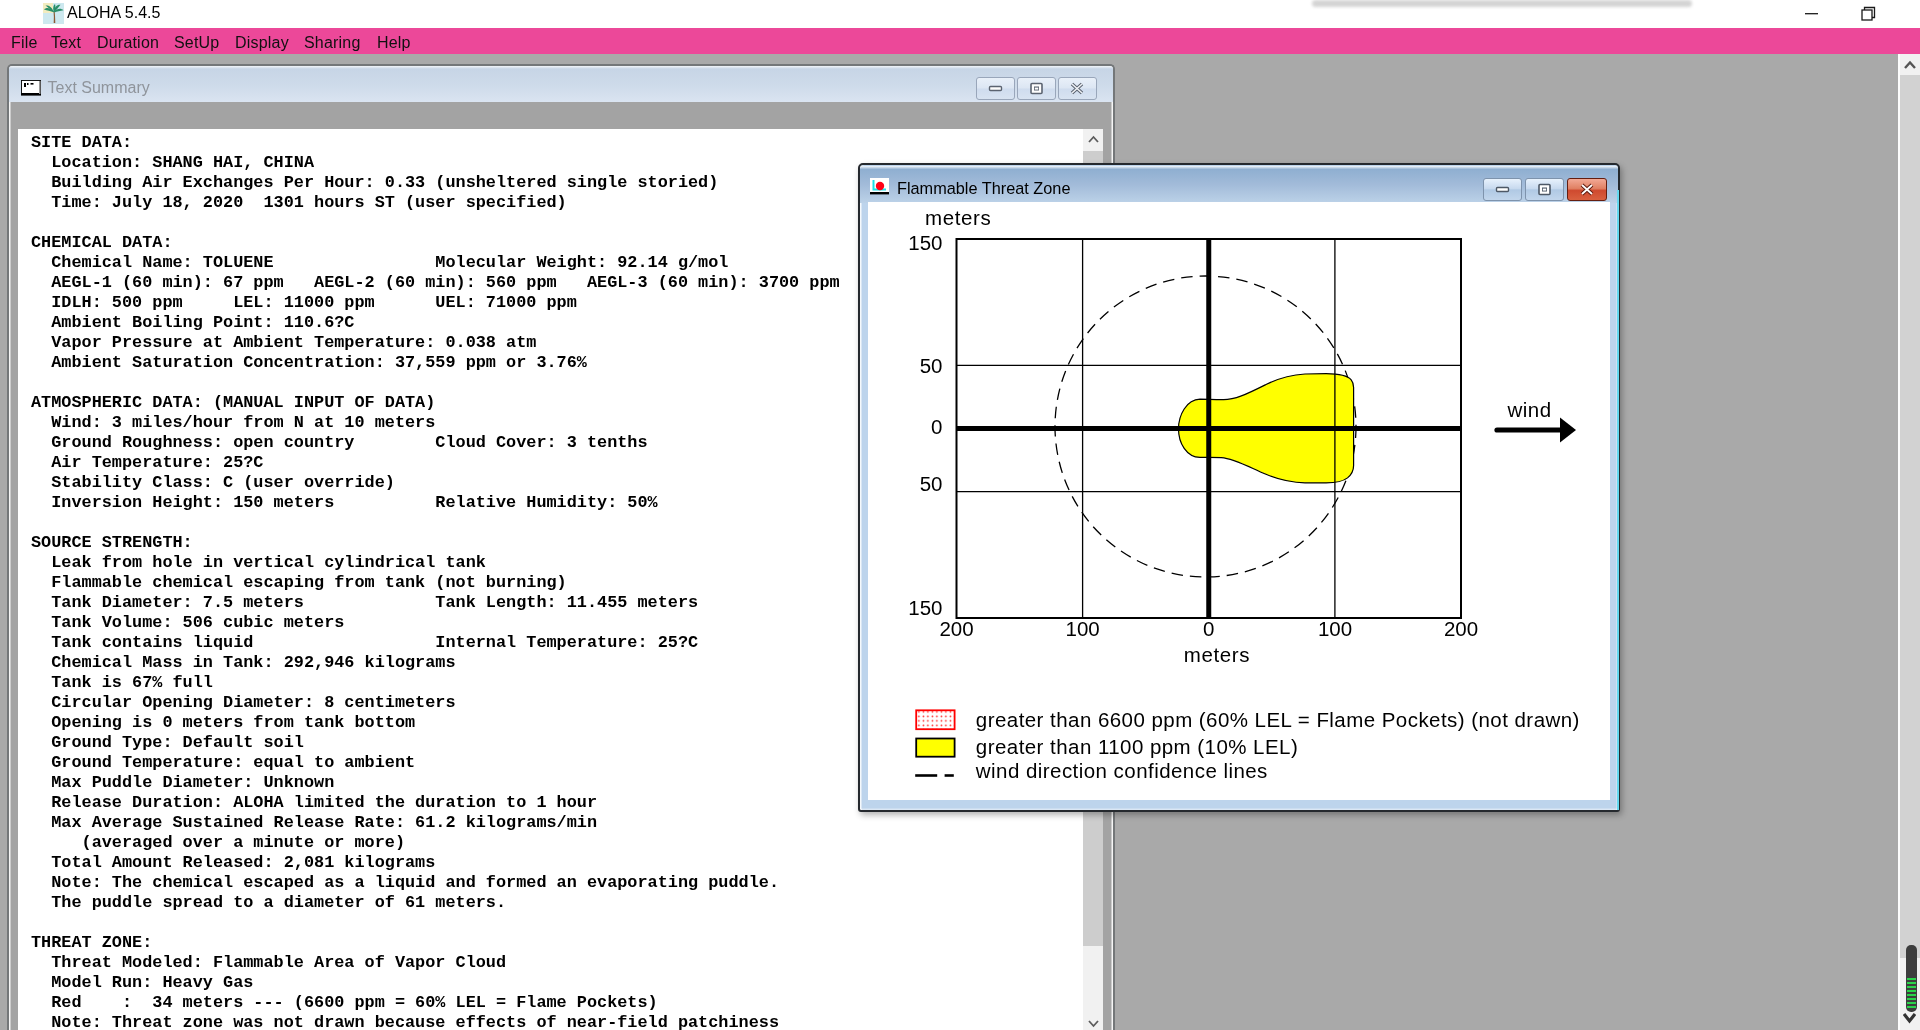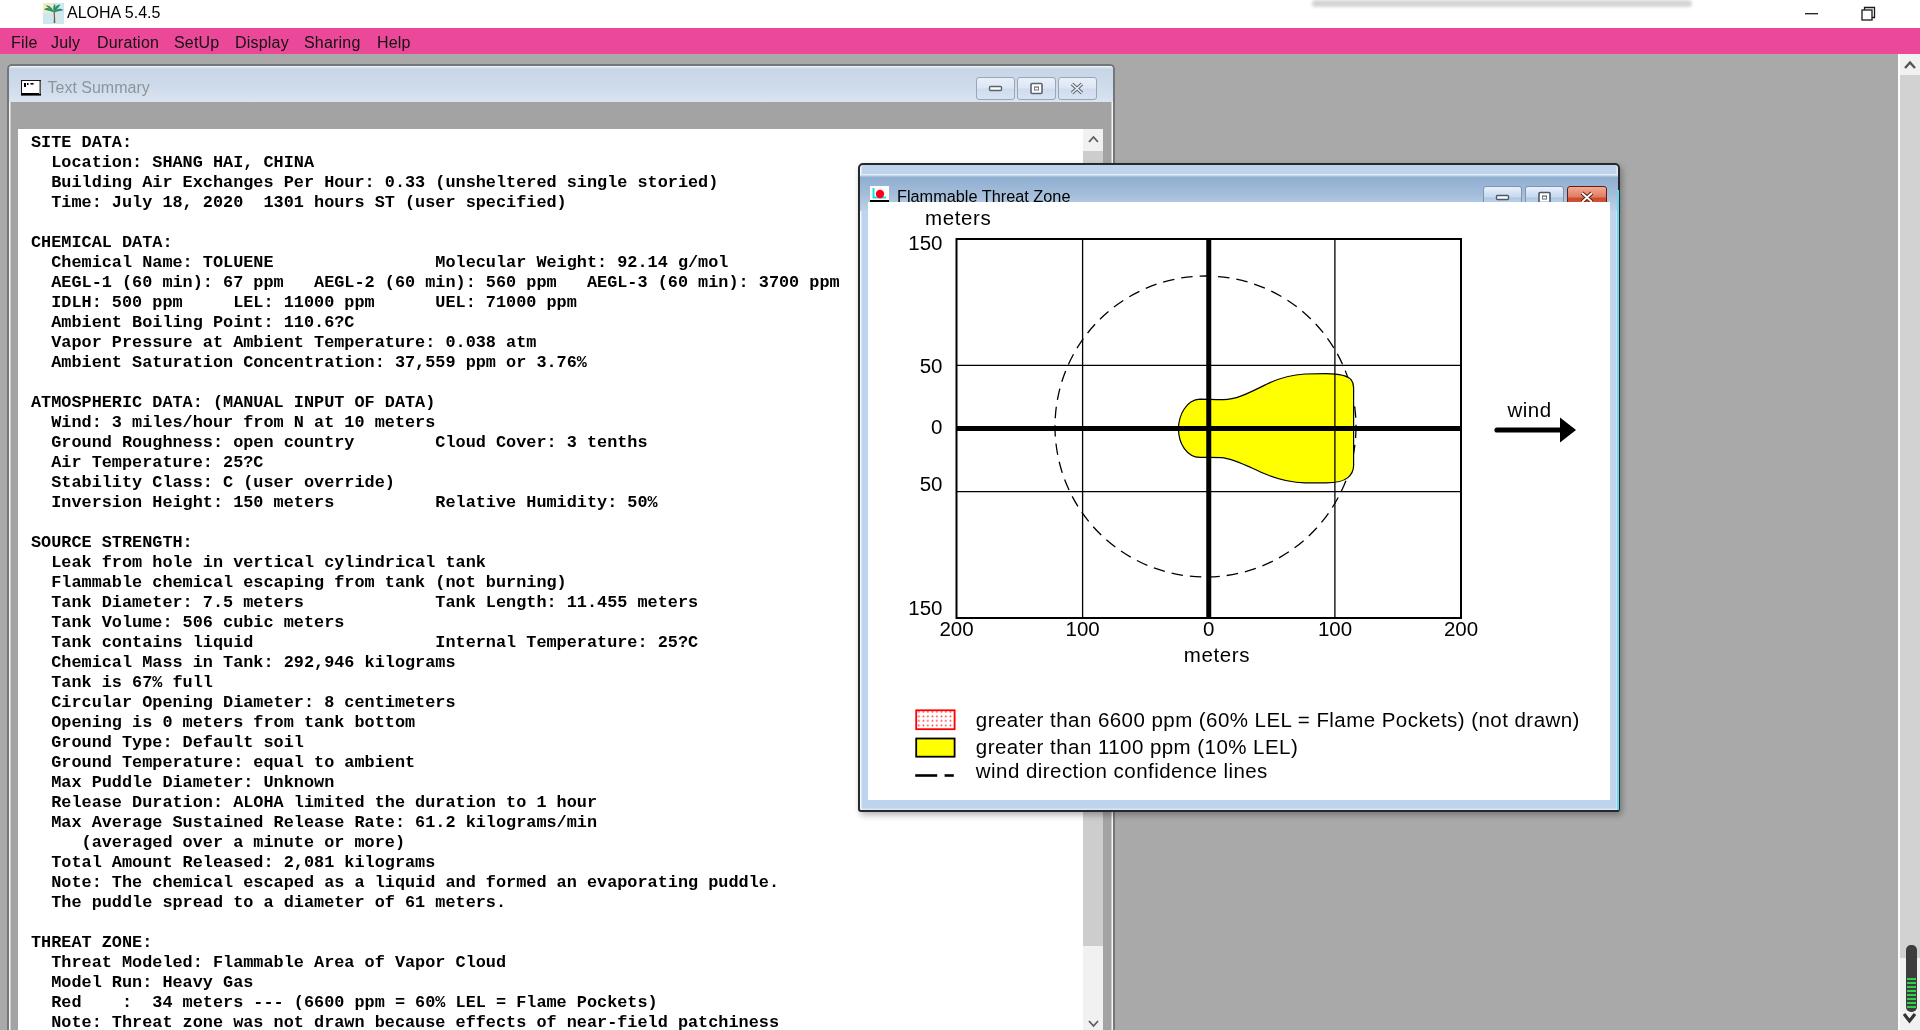--- a/index.html
+++ b/index.html
@@ -52,21 +52,21 @@
   #tsv .thumb { position:absolute; left:0px; top:22px; width:20px; height:795px; background:#cdcdcd; }
   #tsh { position:absolute; left:0; top:910px; width:1065px; height:20px; background:#f1f1f1; }
   #tscorner { position:absolute; left:1065px; top:910px; width:20px; height:20px; background:#f1f1f1; }
 
   
   #ftz { position:absolute; left:858px; top:163px; width:762px; height:649px;
          background:#bdd4ec; border:2px solid #25292e; border-radius:5px 5px 3px 3px;
          box-shadow:2px 3px 6px rgba(0,0,0,0.30),
                     inset 1.5px 0 0 rgba(255,255,255,.85), inset -1.5px 0 0 rgba(255,255,255,.55),
                     inset 0 -1.5px 0 rgba(255,255,255,.45); }
-  #ftz .cap { position:absolute; left:0; top:9px; right:0; height:37px; border-radius:3px 3px 0 0;
+  #ftz .cap { position:absolute; left:0; top:1px; right:0; height:37px; border-radius:3px 3px 0 0;
         background:linear-gradient(180deg,#f4f8fc 0%, #8fafd1 9%, #a2bbd9 50%, #bcd2e8 100%); }
   #ftz .cap .title { position:absolute; left:37px; top:13px; font-size:16.3px; color:#000; }
   #ftz .b1 { left:623px; top:12px; } #ftz .b2 { left:665px; top:12px; } #ftz .b3 { left:707px; top:12px; width:40px;}
   .ftz-blue { border:1px solid #7e93ac;
         background:linear-gradient(180deg,#e7f1fc 0%,#c8daef 45%,#b0c9e4 52%,#c2d6ec 100%); }
   .ftz-red { border:1px solid #641e10;
         background:linear-gradient(180deg,#f2a995 0%,#e08063 45%,#cf4a2f 55%,#d9603f 100%); }
   #cyanedge { position:absolute; right:-1px; top:25px; width:2.5px; height:620px; background:#65d9ef; }
   #ftz .content { position:absolute; left:8px; top:37px; width:742px; height:598px; background:#fff; }
 </style>
@@ -95,21 +95,21 @@
       <line x1="5" y1="13.7" x2="18" y2="13.7"></line>
       <rect x="62" y="10" width="10" height="10"></rect>
       <path d="M64.5 10 L64.5 7.5 L74.5 7.5 L74.5 17.5 L72 17.5"></path>
       <path d="M122 7.5 L134 19.5 M134 7.5 L122 19.5"></path>
     </g>
   </svg>
 </div>
 
 <div id="menubar">
   <span style="left:11px">File</span>
-  <span style="left:51px">July</span>
+  <span style="left:51px">Text</span>
   <span style="left:97px">Duration</span>
   <span style="left:174px">SetUp</span>
   <span style="left:235px">Display</span>
   <span style="left:304px">Sharing</span>
   <span style="left:377px">Help</span>
 </div>
 
 <div id="appsb">
   <div class="btn-top"></div>
   <div class="btn-bot"></div>

